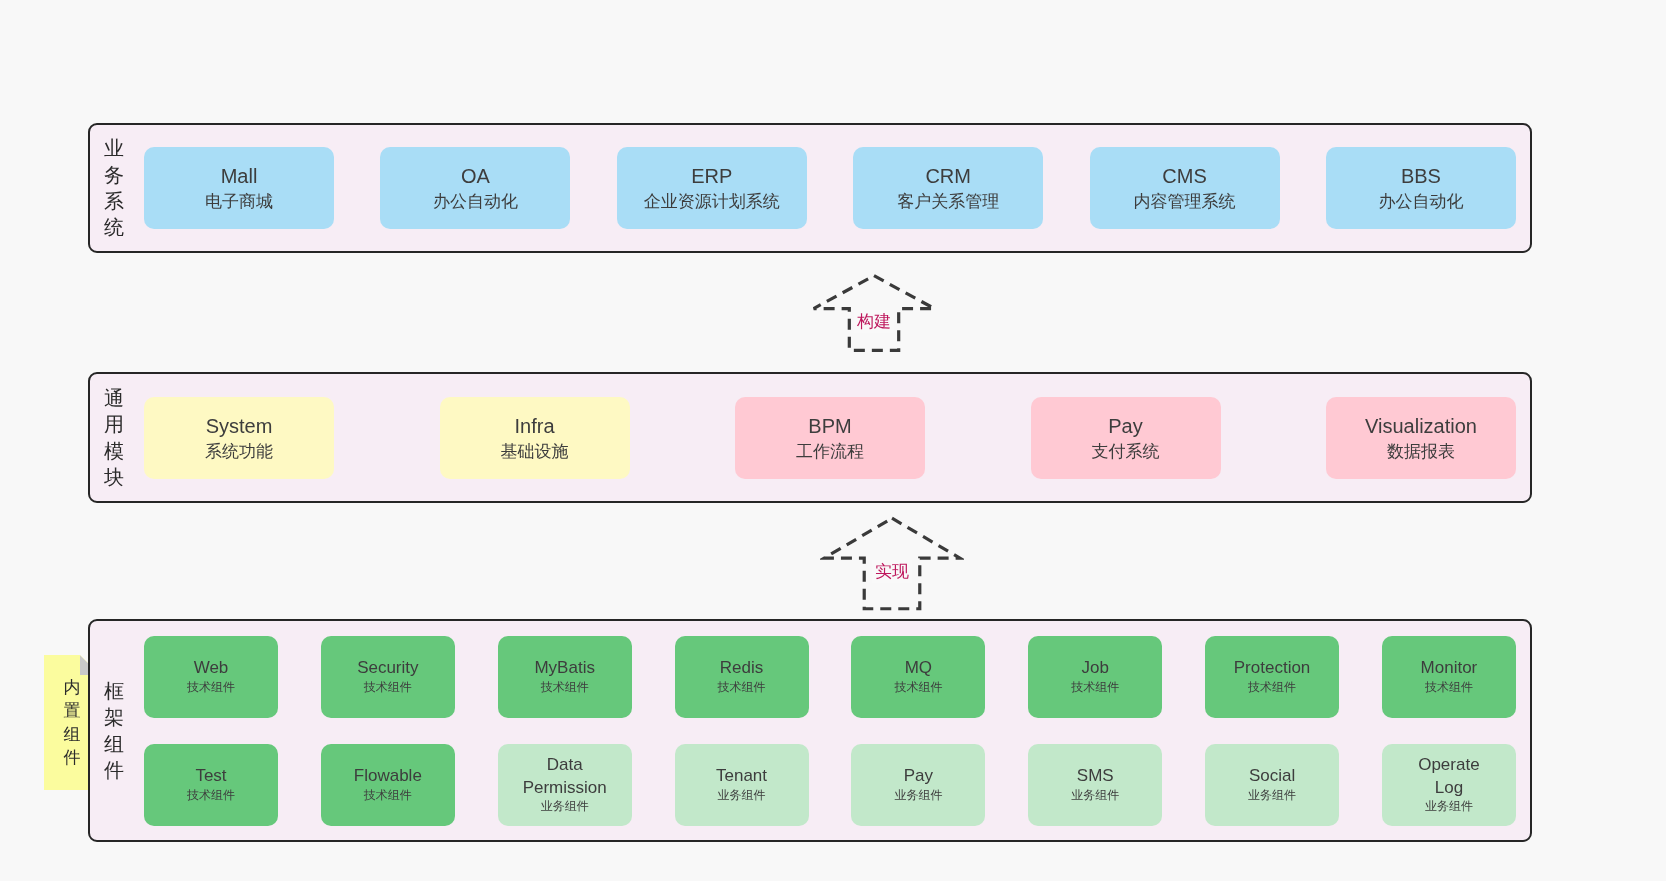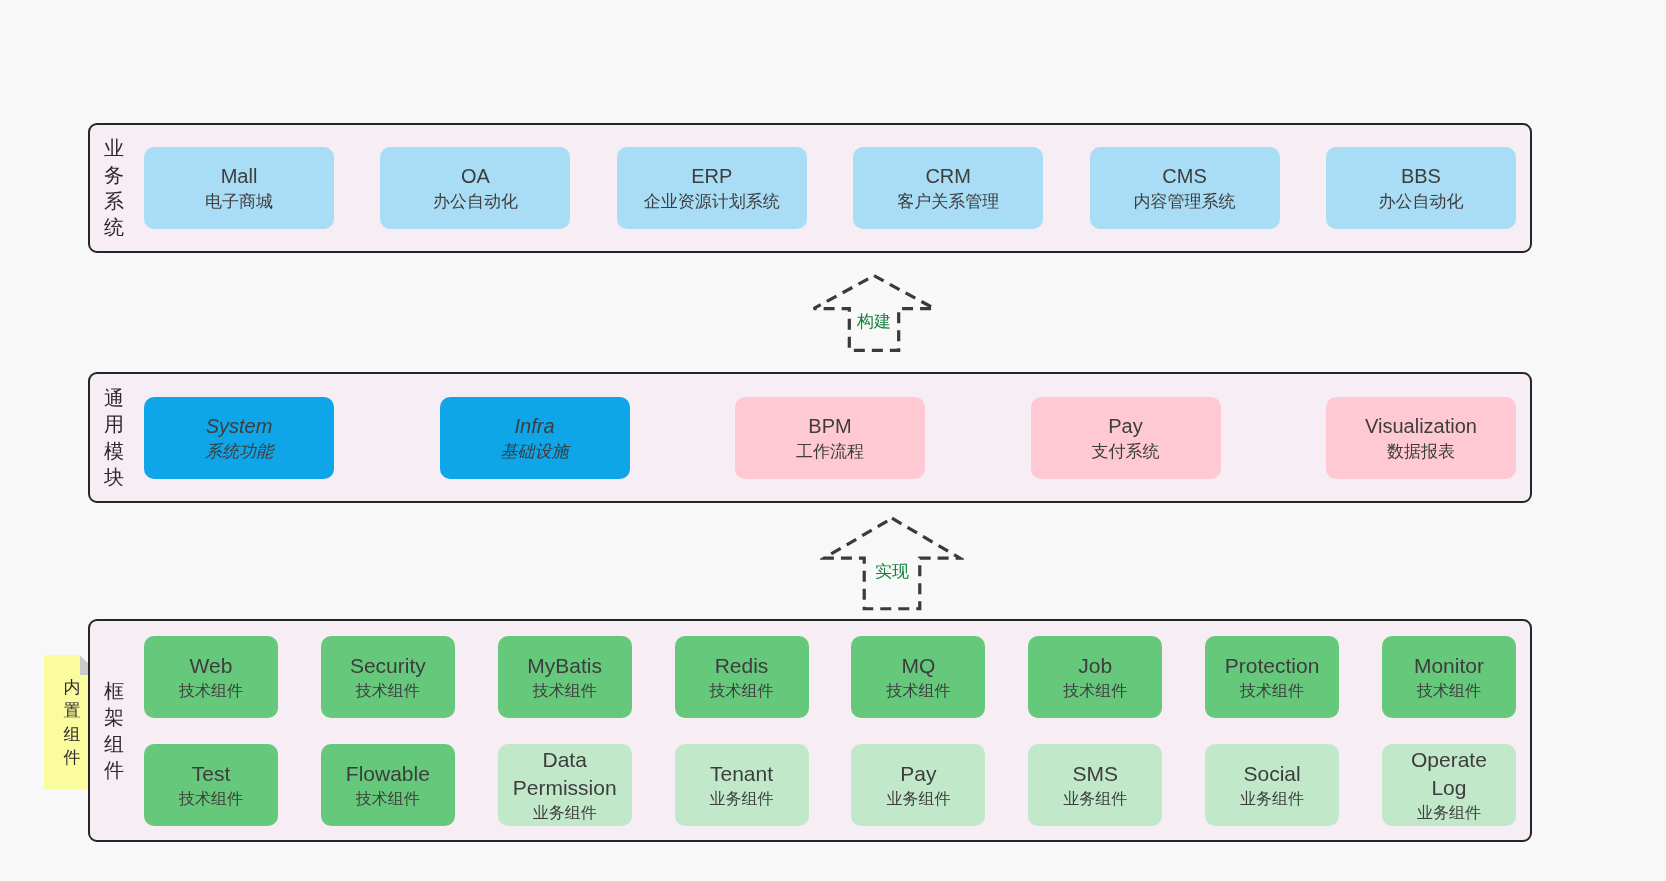--- a/index.html
+++ b/index.html
@@ -26,24 +26,24 @@
   
   .node {
     box-sizing:border-box; border-radius:10px; display:flex; flex-direction:column;
     justify-content:center; align-items:center; text-align:center; padding:20px;
     color:#3d3d3d;
   }
   .node.big { width:190px; height:82px; }
   .node.small { width:134px; height:82px; }
   .node .en { font-size:20px; line-height:1.4; }
   .node .zh { font-size:17px; line-height:1.4; }
-  .node.small .en { font-size:21px; line-height:1.32; }
-  .node.small .zh { font-size:16px; line-height:1.32; }
+  .node.small .en { font-size:17px; line-height:1.32; }
+  .node.small .zh { font-size:12px; line-height:1.32; }
   .blue   { background:#a9ddf6; }
-  .red    { background:#0ea5e9;font-style:italic; }
+  .red    { background:#fef9c3; }
   .pink   { background:#ffc9d3; }
   .dgreen { background:#66c87b; }
   .lgreen { background:#c2e8ca; }
 
   
   .sticky {
     position:absolute; z-index:0; background:#fbfc9e;
     clip-path:polygon(0 0, calc(100% - 20px) 0, 100% 20px, 100% 100%, 0 100%);
     display:flex; align-items:center; justify-content:center;
   }
@@ -51,21 +51,21 @@
     position:absolute; top:0; right:0; width:20px; height:20px;
     background:#c9c9c9; clip-path:polygon(0 0, 100% 100%, 0 100%);
   }
   .sticky .vlabel { width:20px; margin:0; font-size:17px; line-height:1.38; color:#2b2b2b; }
 
   
   .arrow { position:absolute; z-index:1; }
   .arrow svg { display:block; width:100%; height:100%; }
   .arrow-label {
     position:absolute; left:50%; transform:translateX(-50%);
-    background:#f9f9f9; padding:0 3px; font-size:17px; color:#15803d; white-space:nowrap;
+    background:#f9f9f9; padding:0 3px; font-size:17px; color:#be185d; white-space:nowrap;
   }
 </style>
 </head>
 <body>
 
 <div class="canvas">
 
   <section class="panel" style="left:88px; top:123px; width:1444px; height:130px;align-items:center;">
     <div class="vlabel">业务系统</div>
     <div class="boxes">

